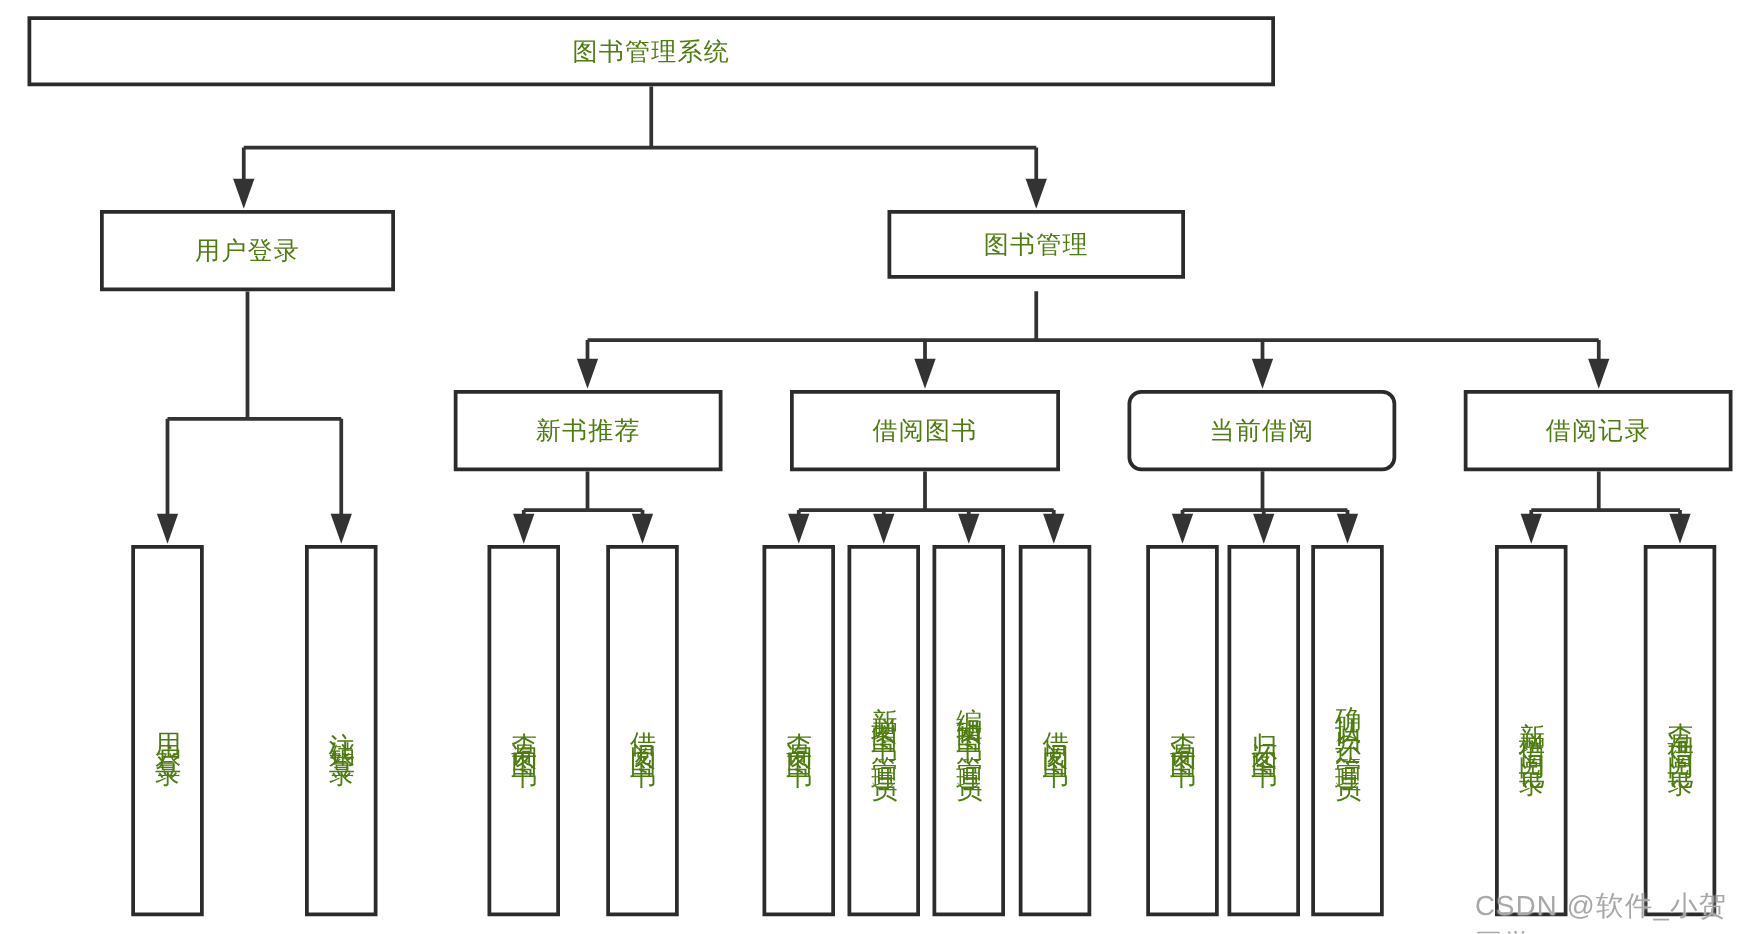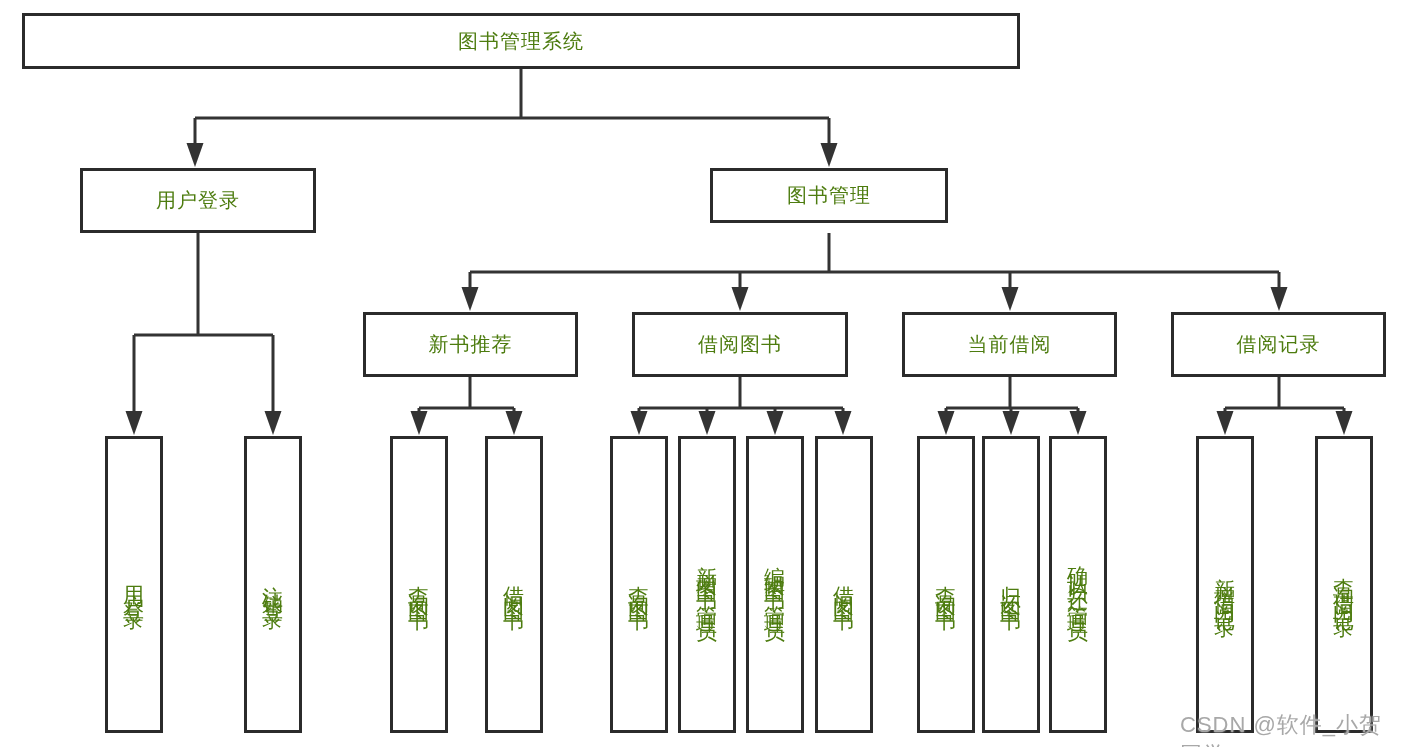--- a/index.html
+++ b/index.html
@@ -84,21 +84,21 @@
   <div class="node" style="left:710px; top:168px; width:238px; height:55px;">
     <span>图书管理</span>
   </div>
 
   <div class="node" style="left:363px; top:312px; width:215px; height:65px;">
     <span>新书推荐</span>
   </div>
   <div class="node" style="left:632px; top:312px; width:216px; height:65px;">
     <span>借阅图书</span>
   </div>
-  <div class="node" style="left:902px; top:312px; width:215px; height:65px;">
+  <div class="node" style="left:902px; top:312px; width:215px; height:65px;border-radius:11px;">
     <span>当前借阅</span>
   </div>
   <div class="node" style="left:1171px; top:312px; width:215px; height:65px;">
     <span>借阅记录</span>
   </div>
 
   <div class="node leaf" style="left:105px; top:436px; width:58px; height:297px;">
     <span class="vtext">用户登录</span>
   </div>
   <div class="node leaf" style="left:244px; top:436px; width:58px; height:297px;">

